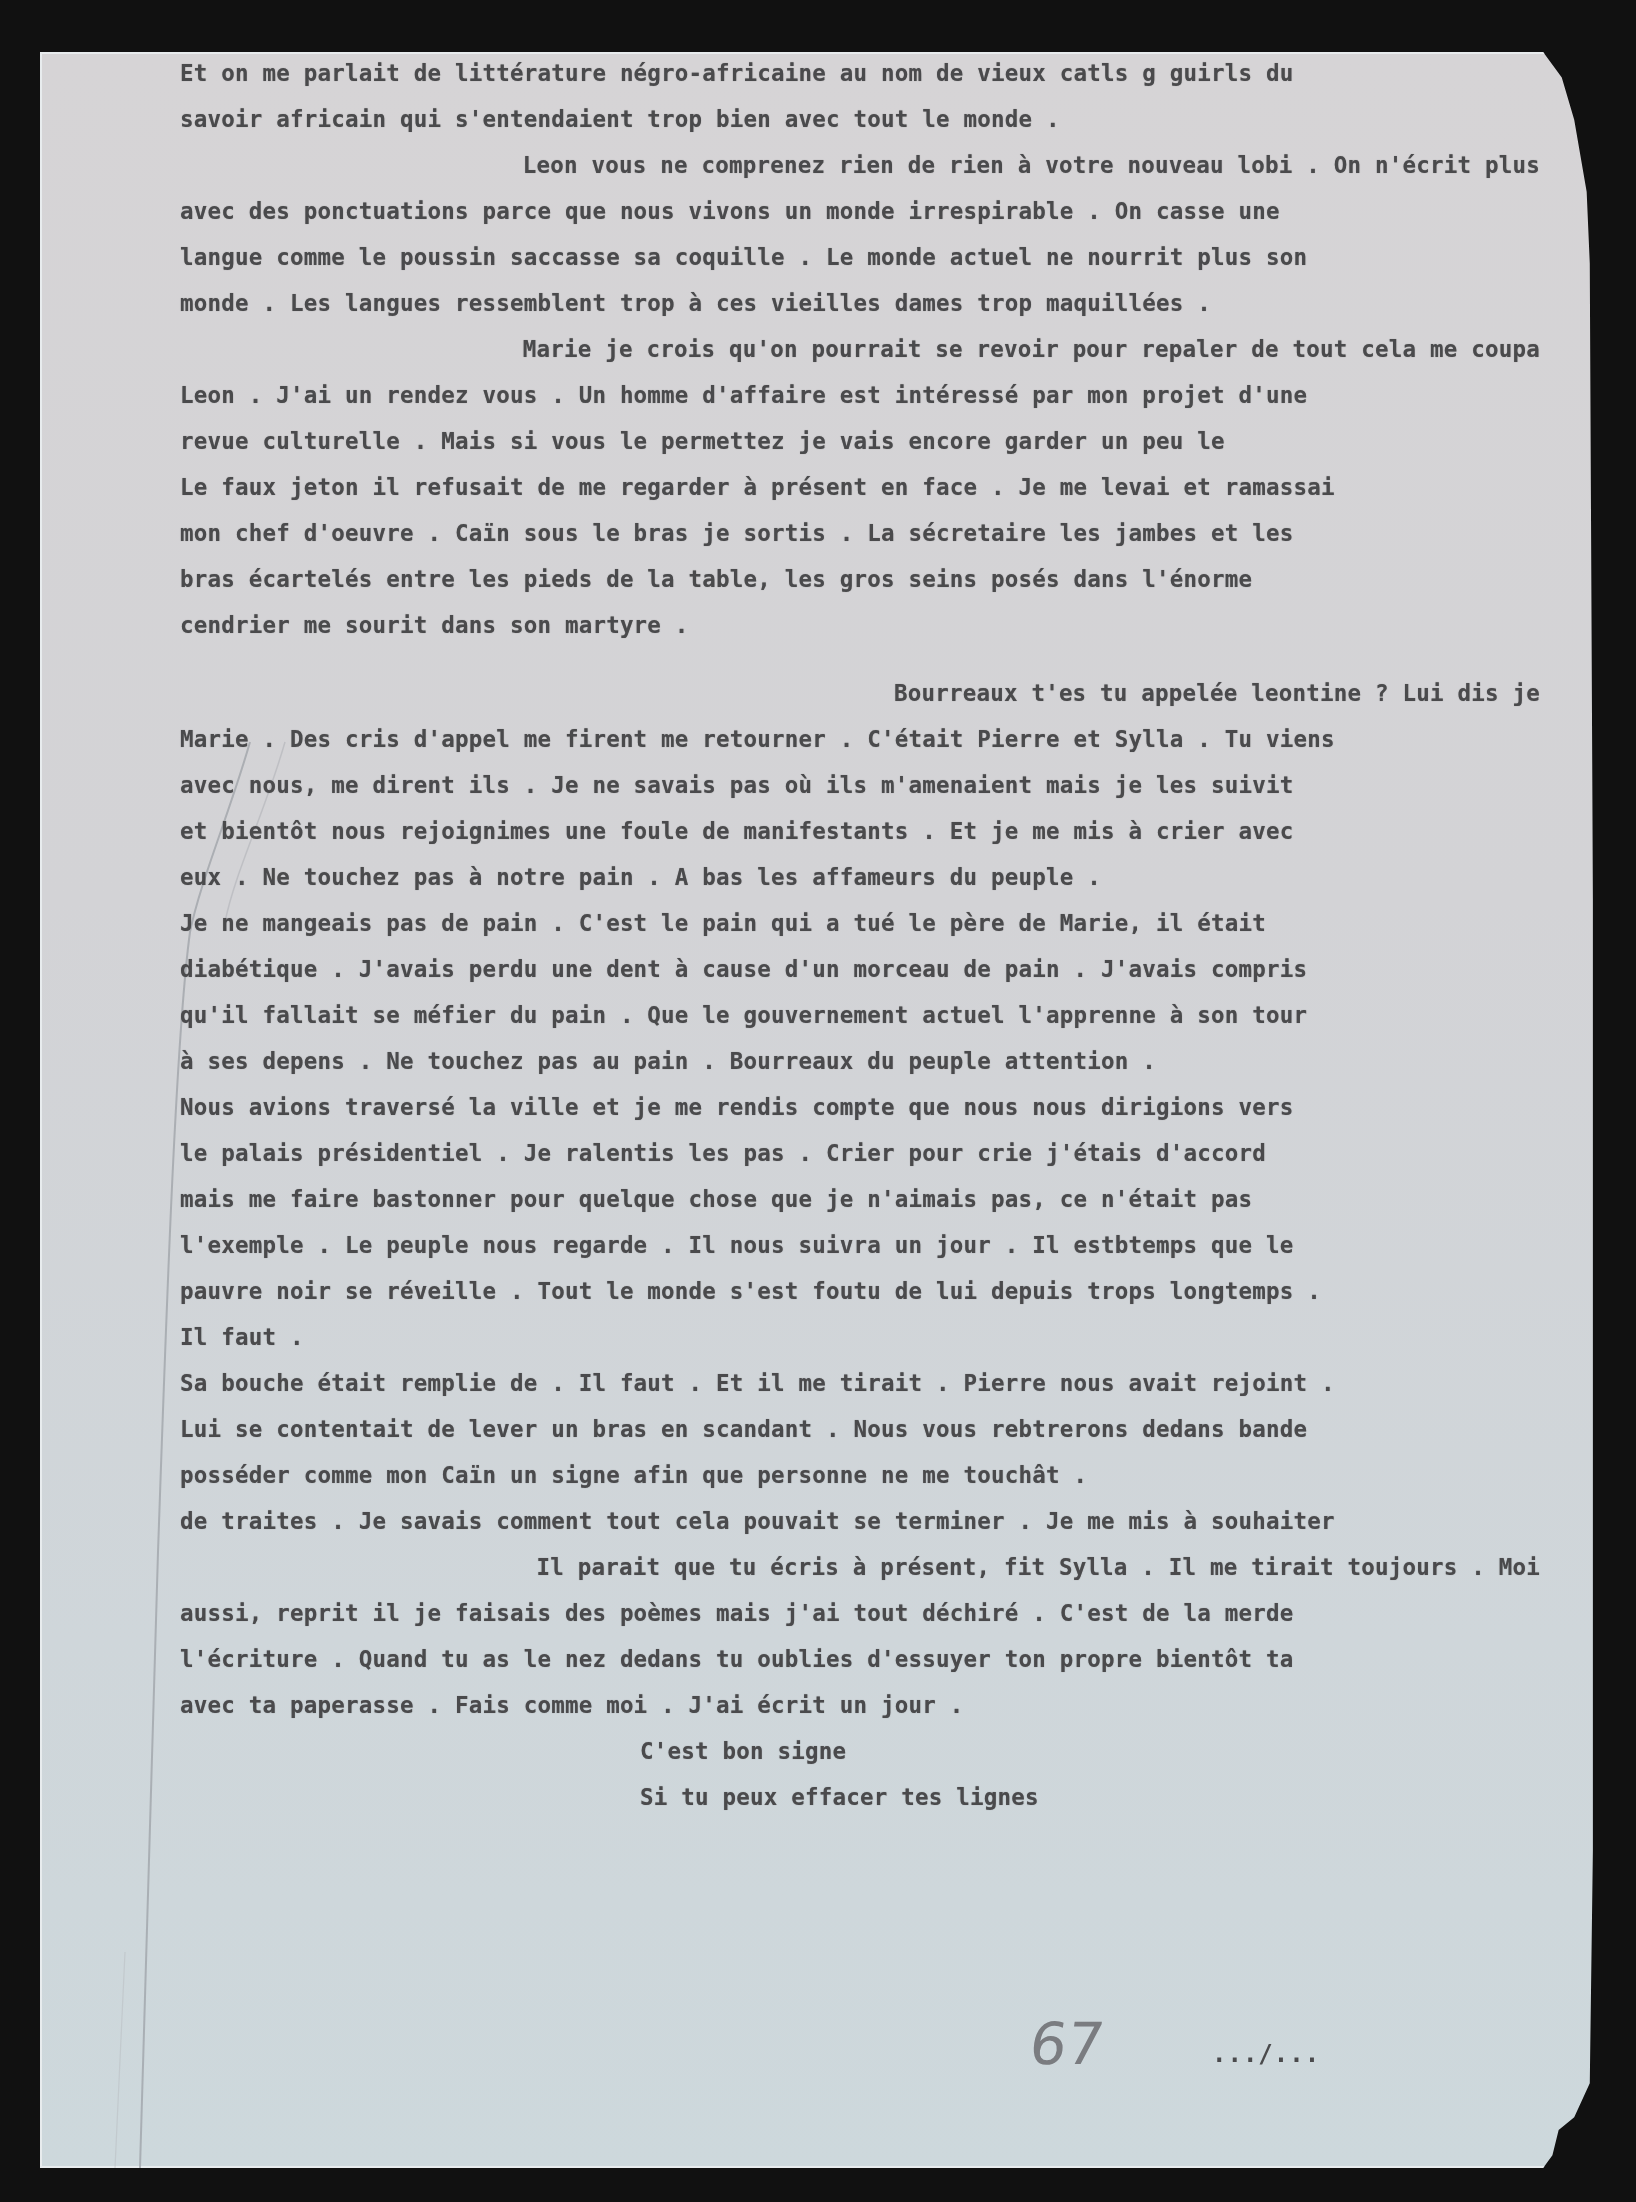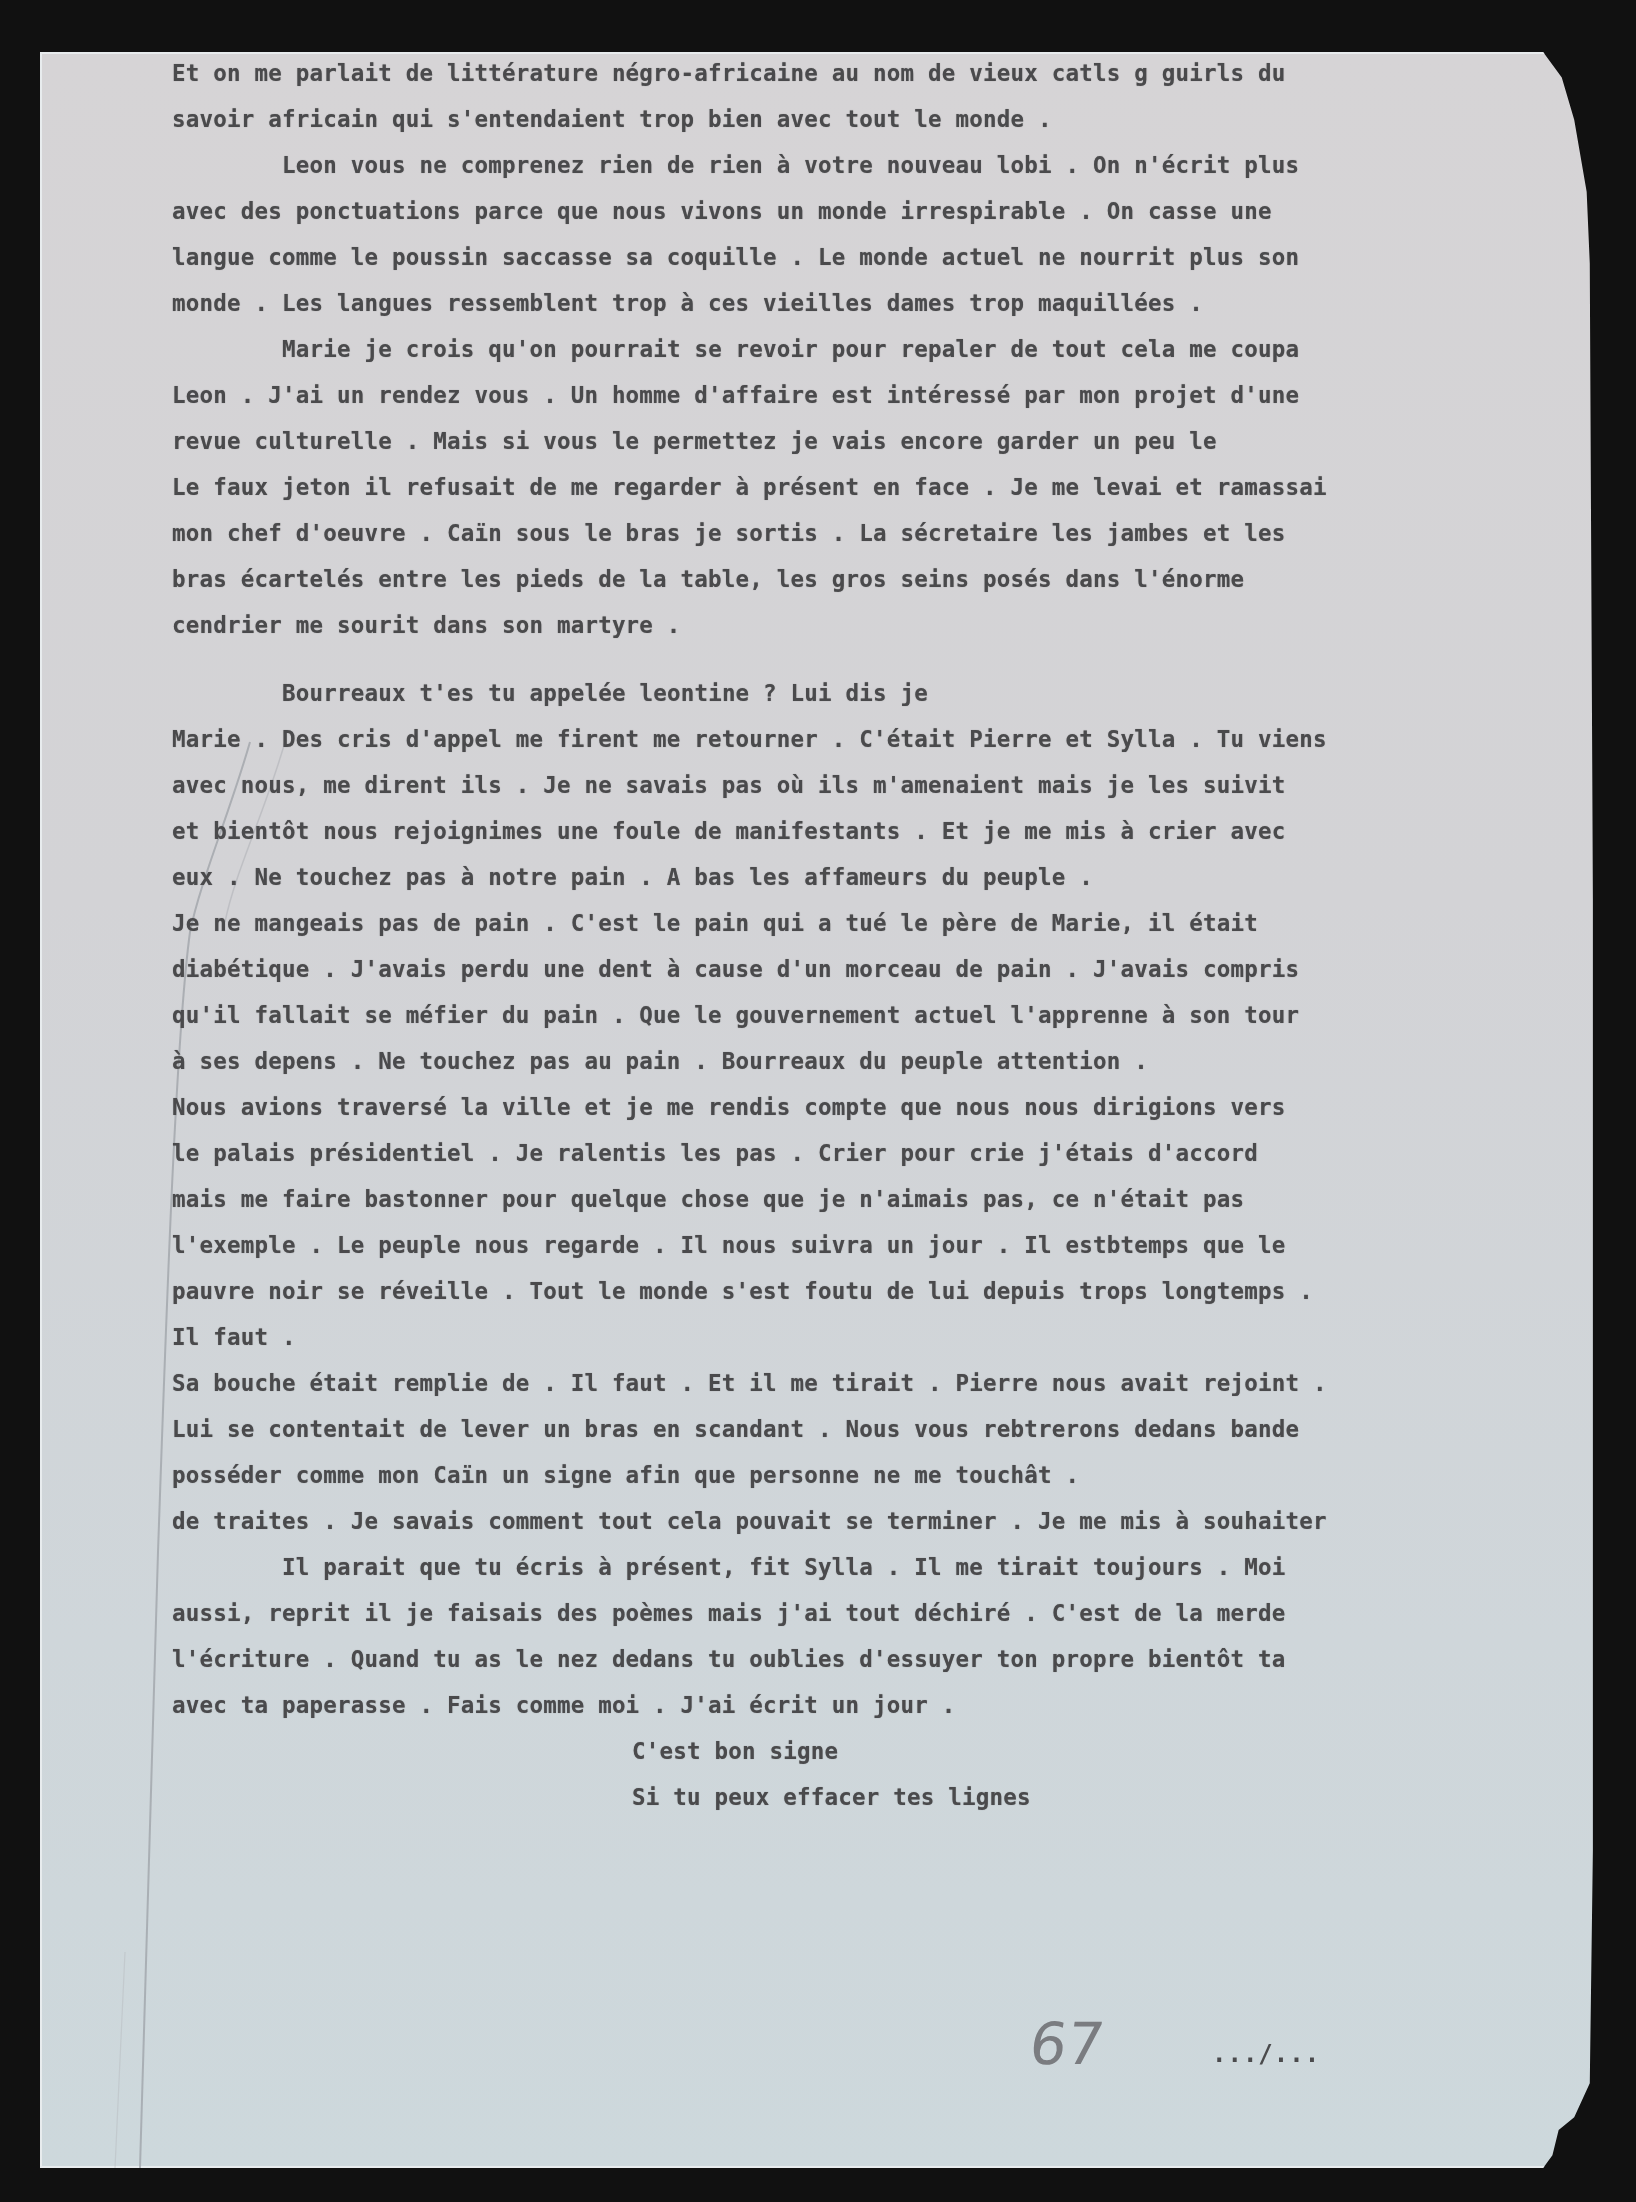--- a/index.html
+++ b/index.html
@@ -26,36 +26,36 @@
     .fold {
       position: absolute;
       left: 0;
       top: 0;
       width: 100%;
       height: 100%;
       pointer-events: none;
     }
     .text {
       position: absolute;
-      left: 172px;
+      left: 180px;
       top: 50px;
       width: 1360px;
       font-family: "DejaVu Sans Mono", "Liberation Mono", monospace;
       font-size: 22.5px;
       font-weight: bold;
       color: #4a4a4c;
       letter-spacing: 0.2px;
       text-shadow: 0 0 1px rgba(60,60,60,0.45);
     }
     .line {
       white-space: pre;
       height: 46px;
       line-height: 46px;
     }
-    .line.indent { padding-left: 110px; }
+    .line.indent { padding-left: 110px; text-align: right; }
     .line.verse { padding-left: 460px; }
     .gap { height: 22px; }
     .page-num {
       position: absolute;
       left: 1030px;
       top: 2010px;
       font-family: "DejaVu Sans", sans-serif;
       font-size: 58px;
       color: #7a7c80;
       transform: skewX(-8deg);

